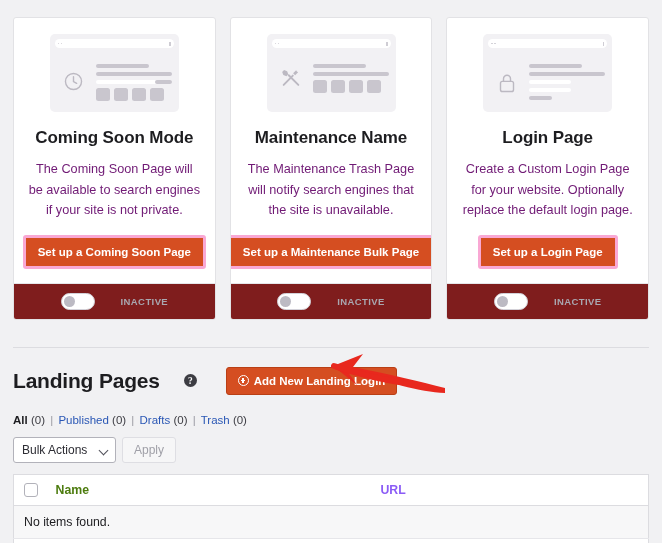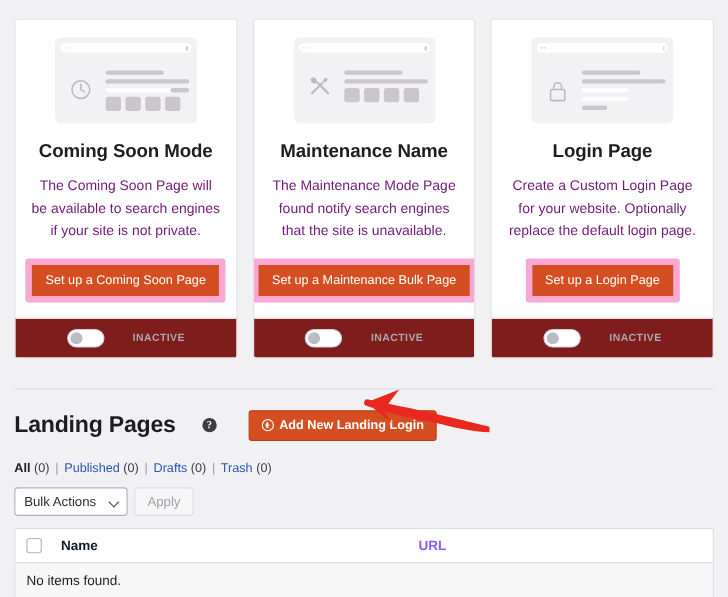--- a/index.html
+++ b/index.html
@@ -87,24 +87,24 @@
   .card-desc {
     font-size: 12.7px;
     line-height: 1.62;
     color: #701a75;
     margin-bottom: 14px;
     max-width: 180px;
   }
   .card-btn {
     display: inline-block;
     background: #d54e21;
-    border: 6px solid #f9a8d4;
+    border: 3px solid #f9a8d4;
     color: #ffffff;
     font-size: 11.5px;
-    font-weight: normal;
+    font-weight: bold;
     padding: 8px 12px;
     border-radius: 3px;
     cursor: pointer;
     margin-top: auto;
     white-space: nowrap;
   }
   .card-footer {
     border-top: 1px solid #e6e6ea;
     background: #7f1d1d;
     padding: 9px 0;
@@ -269,21 +269,21 @@
   .col-cb { width: 32px; padding-right: 0 !important; }
   .cb {
     width: 14px; height: 14px;
     border: 1px solid #b2b2ba;
     border-radius: 3px;
     background: #fff;
     display: inline-block;
     cursor: pointer;
     vertical-align: middle;
   }
-  th.col-name a { color: #0f172a; text-decoration: none; cursor: pointer; }
+  th.col-name a { color: #4d7c0f; text-decoration: none; cursor: pointer; }
   .col-url { color: #8b5cf6; padding-left: 2px; }
   .no-items td {
     background: #f7f7f8;
     color: #1d1d20;
     border-top: 1px solid #e6e6ea;
     border-bottom: 1px solid #e6e6ea;
     padding: 9px 10px;
   }
 
   
@@ -368,21 +368,21 @@
               <div class="squares">
                 <span></span>
                   <span></span>
                   <span></span>
                   <span></span>
               </div>
             </div>
           </div>
         </div>
         <div class="card-title">Maintenance Name</div>
-        <div class="card-desc">The Maintenance Mode Page found notify search engines that the site is unavailable.</div>
+        <div class="card-desc">The Maintenance Trash Page will notify search engines that the site is unavailable.</div>
         <button class="card-btn">Set up a Maintenance Bulk Page</button>
       </div>
       <div class="card-footer">
         <span class="toggle"></span>
         <span class="toggle-label">INACTIVE</span>
       </div>
     </div>
 
     <div class="card">
       <div class="card-body">

